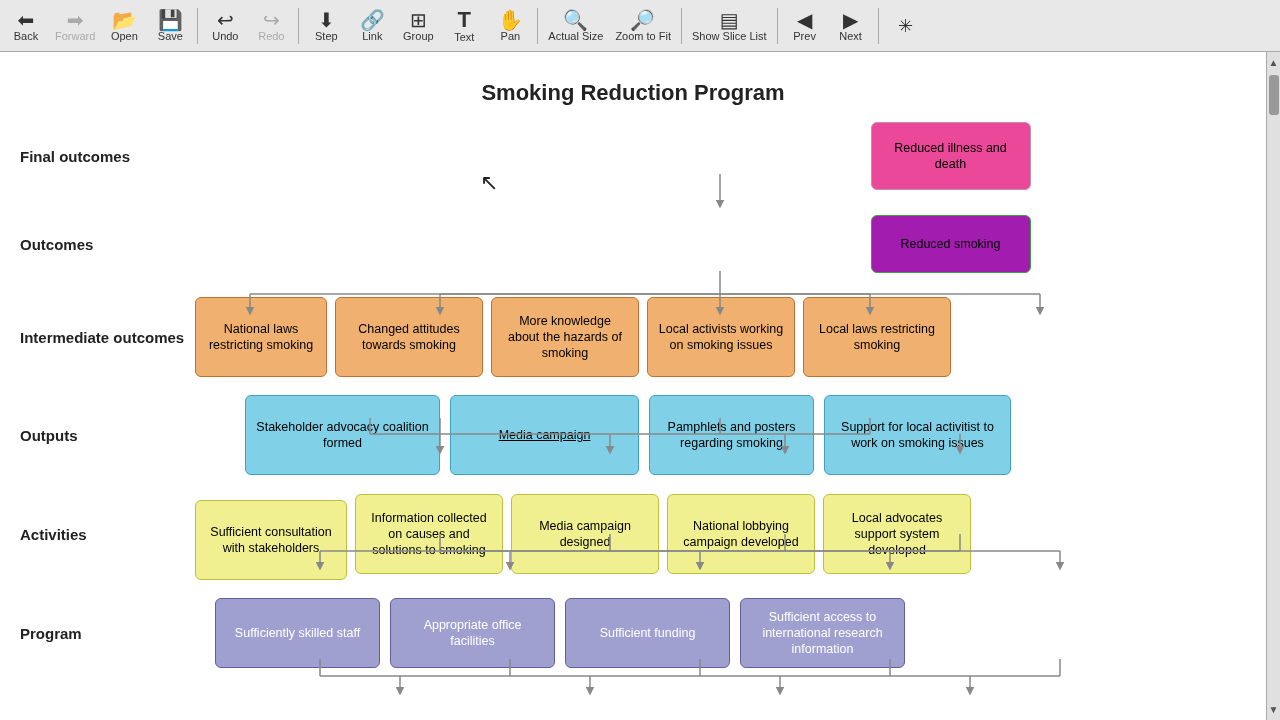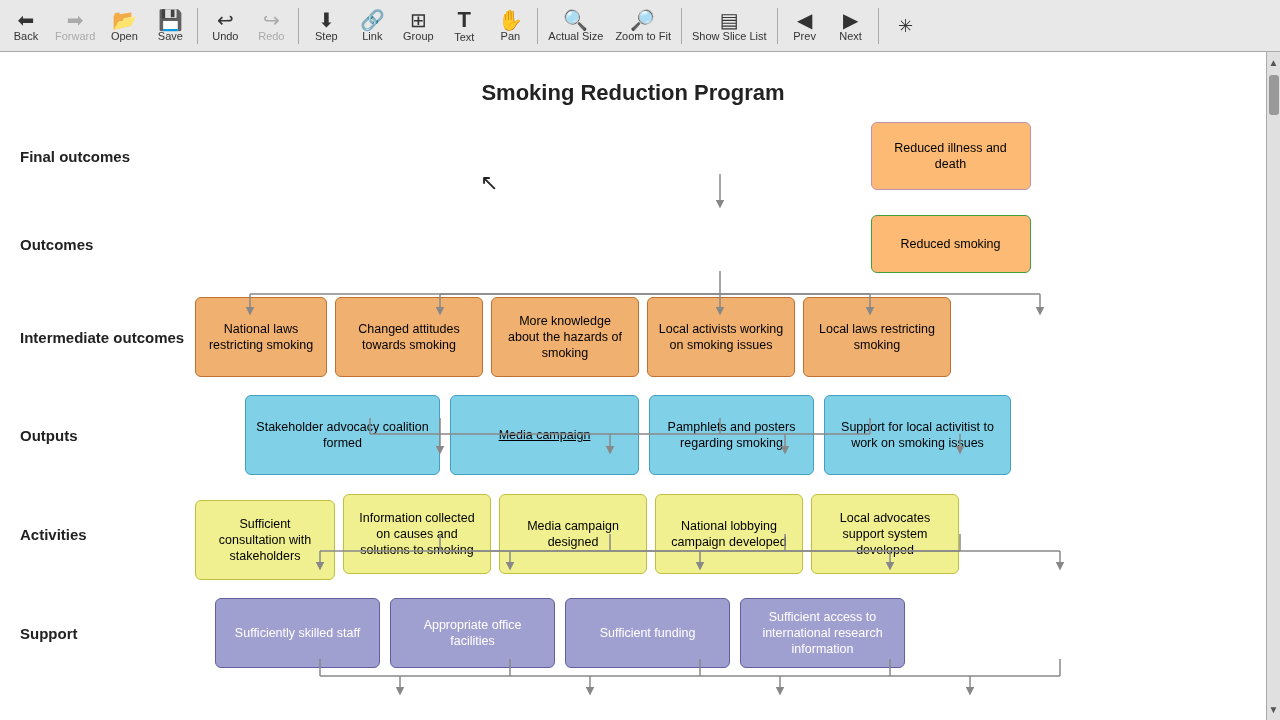--- a/index.html
+++ b/index.html
@@ -103,22 +103,22 @@
     .box {
       border-radius: 6px;
       padding: 8px 10px;
       text-align: center;
       font-size: 12.5px;
       line-height: 1.3;
       border: 1px solid rgba(0,0,0,0.15);
       position: relative;
     }
 
-    .box-pink { background: #fdba74; border-color: #c090b0; }
-    .box-green { background: #fdba74; border-color: #40a040; }
+    .box-pink { background: #ec4899; border-color: #c090b0; }
+    .box-green { background: #a21caf; border-color: #40a040; }
     .box-orange { background: #f0b070; border-color: #c07030; }
     .box-blue { background: #80d0e8; border-color: #40a0c0; }
     .box-yellow { background: #f0f090; border-color: #c0c040; }
     .box-purple { background: #a0a0d0; border-color: #6060a0; color: #fff; }
 
     
     .row-final { min-height: 80px; }
     .row-outcomes { min-height: 80px; }
     .row-intermediate { min-height: 90px; }
     .row-outputs { min-height: 90px; }
@@ -337,40 +337,40 @@
           </div>
           <div class="box box-blue" style="width:187px; min-height:80px; display:flex; align-items:center; justify-content:center;">
             <span>Support for local activitist to work on smoking issues</span>
           </div>
         </div>
       </div>
 
       <div class="row row-activities">
         <div class="row-label">Activities</div>
         <div class="row-content" style="justify-content:flex-start; gap:8px;">
-          <div class="box box-yellow" style="width:140px; min-height:80px; display:flex; align-items:center; justify-content:flex-start;margin-top:12px;">
+          <div class="box box-yellow" style="width:152px; min-height:80px; display:flex; align-items:center; justify-content:flex-start;margin-top:12px;">
             <span>Sufficient consultation with stakeholders</span>
           </div>
           <div class="box box-yellow" style="width:148px; min-height:80px; display:flex; align-items:center; justify-content:center;">
             <span>Information collected on causes and solutions to smoking</span>
           </div>
           <div class="box box-yellow" style="width:148px; min-height:80px; display:flex; align-items:center; justify-content:center;">
             <span>Media campaign designed</span>
           </div>
           <div class="box box-yellow" style="width:148px; min-height:80px; display:flex; align-items:center; justify-content:center;">
             <span>National lobbying campaign developed</span>
           </div>
           <div class="box box-yellow" style="width:148px; min-height:80px; display:flex; align-items:center; justify-content:center;">
             <span>Local advocates support system developed</span>
           </div>
         </div>
       </div>
 
       <div class="row row-inputs">
-        <div class="row-label">Support</div>
+        <div class="row-label">Program</div>
         <div class="row-content" style="justify-content:flex-start; padding-left:20px; gap:10px;">
           <div class="box box-purple" style="width:165px; min-height:70px; display:flex; align-items:center; justify-content:center;">
             <span>Sufficiently skilled staff</span>
           </div>
           <div class="box box-purple" style="width:165px; min-height:70px; display:flex; align-items:center; justify-content:center;">
             <span>Appropriate office facilities</span>
           </div>
           <div class="box box-purple" style="width:165px; min-height:70px; display:flex; align-items:center; justify-content:center;">
             <span>Sufficient funding</span>
           </div>

